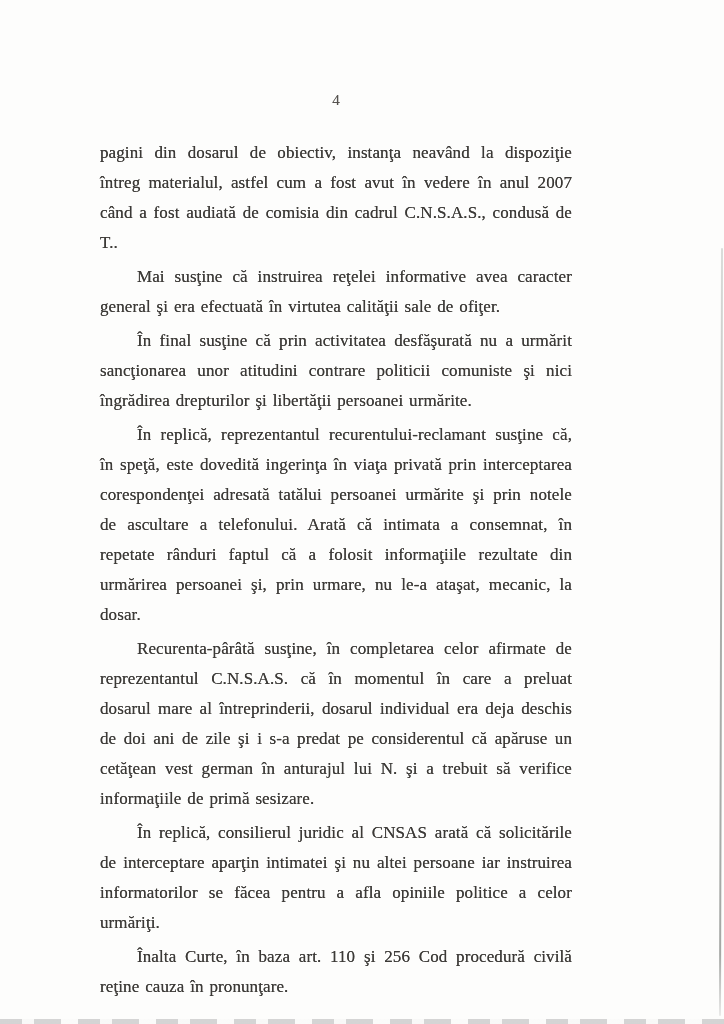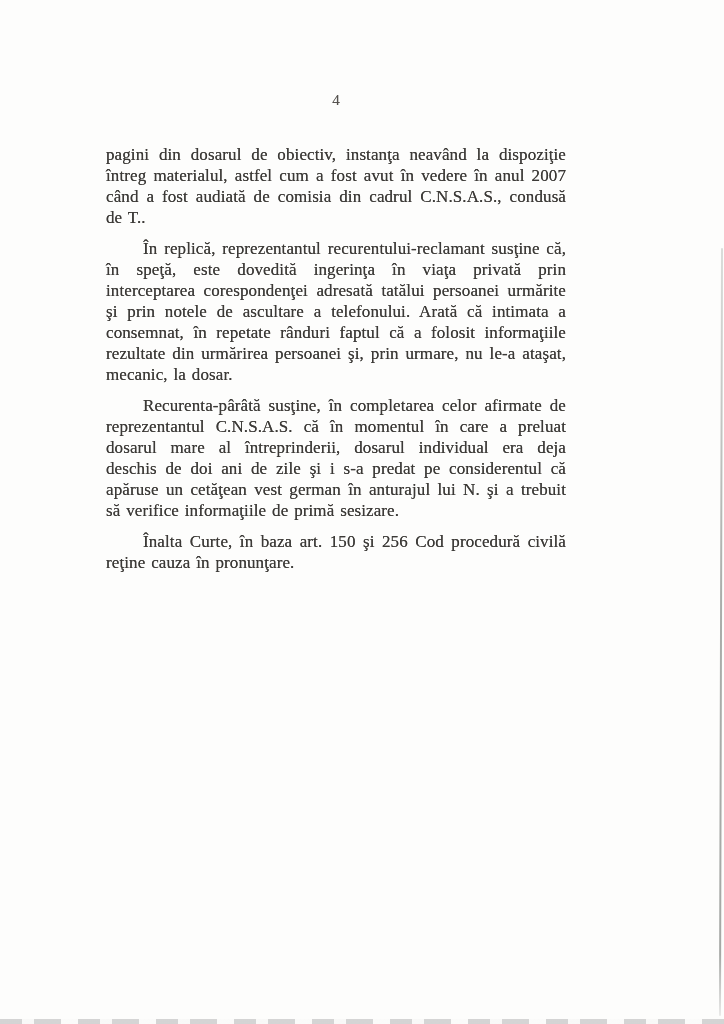--- a/index.html
+++ b/index.html
@@ -26,23 +26,23 @@
     color: #55524e;
     text-shadow: 0 0 0.5px rgba(85,82,78,0.7);
   }
   .text-block {
     position: absolute;
     left: 96px;
     top: 134px;
     width: 480px;
   }
   .para {
-    margin: 10px;
+    margin: 4px;
     font-size: 17px;
-    line-height: 21px;
+    line-height: 30px;
     text-align: justify;
     text-justify: inter-word;
     letter-spacing: 0.1px;
     word-spacing: 1.5px;
     text-shadow: 0 0 0.5px rgba(60,58,55,0.85);
   }
   .para.indent {
     text-indent: 37px;
   }
   
@@ -79,20 +79,23 @@
   }
 </style>
 </head>
 <body>
 
 <div class="page">
   <div class="page-number">4</div>
 
   <div class="text-block">
       <p class="para">pagini din dosarul de obiectiv, instanţa neavând la dispoziţie întreg materialul, astfel cum a fost avut în vedere în anul 2007 când a fost audiată de comisia din cadrul C.N.S.A.S., condusă de T..</p>
+      <p class="para indent">Mai susţine că instruirea reţelei informative avea caracter general şi era efectuată în virtutea calităţii sale de ofiţer.</p>
+      <p class="para indent">În final susţine că prin activitatea desfăşurată nu a urmărit sancţionarea unor atitudini contrare politicii comuniste şi nici îngrădirea drepturilor şi libertăţii persoanei urmărite.</p>
       <p class="para indent">În replică, reprezentantul recurentului-reclamant susţine că, în speţă, este dovedită ingerinţa în viaţa privată prin interceptarea corespondenţei adresată tatălui persoanei urmărite şi prin notele de ascultare a telefonului. Arată că intimata a consemnat, în repetate rânduri faptul că a folosit informaţiile rezultate din urmărirea persoanei şi, prin urmare, nu le-a ataşat, mecanic, la dosar.</p>
       <p class="para indent">Recurenta-pârâtă susţine, în completarea celor afirmate de reprezentantul C.N.S.A.S. că în momentul în care a preluat dosarul mare al întreprinderii, dosarul individual era deja deschis de doi ani de zile şi i s-a predat pe considerentul că apăruse un cetăţean vest german în anturajul lui N. şi a trebuit să verifice informaţiile de primă sesizare.</p>
-      <p class="para indent">Înalta Curte, în baza art. 150 şi 256 Cod procedură civilă reţine cauza în pronunţare.</p>
+      <p class="para indent">În replică, consilierul juridic al CNSAS arată că solicitările de interceptare aparţin intimatei şi nu altei persoane iar instruirea informatorilor se făcea pentru a afla opiniile politice a celor urmăriţi.</p>
+      <p class="para indent">Înalta Curte, în baza art. 110 şi 256 Cod procedură civilă reţine cauza în pronunţare.</p>
     </div>
 
   <div class="scan-line-right"></div>
   <div class="scan-band-bottom"></div>
 </div>
 
 </body></html>

